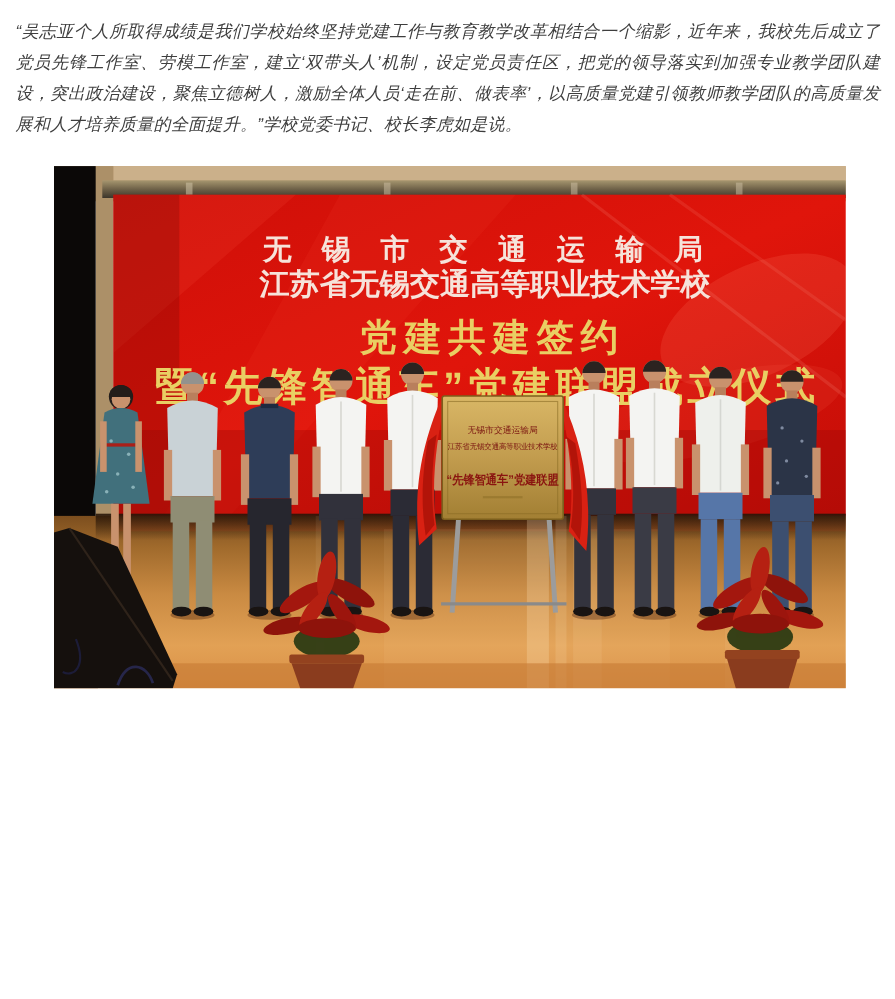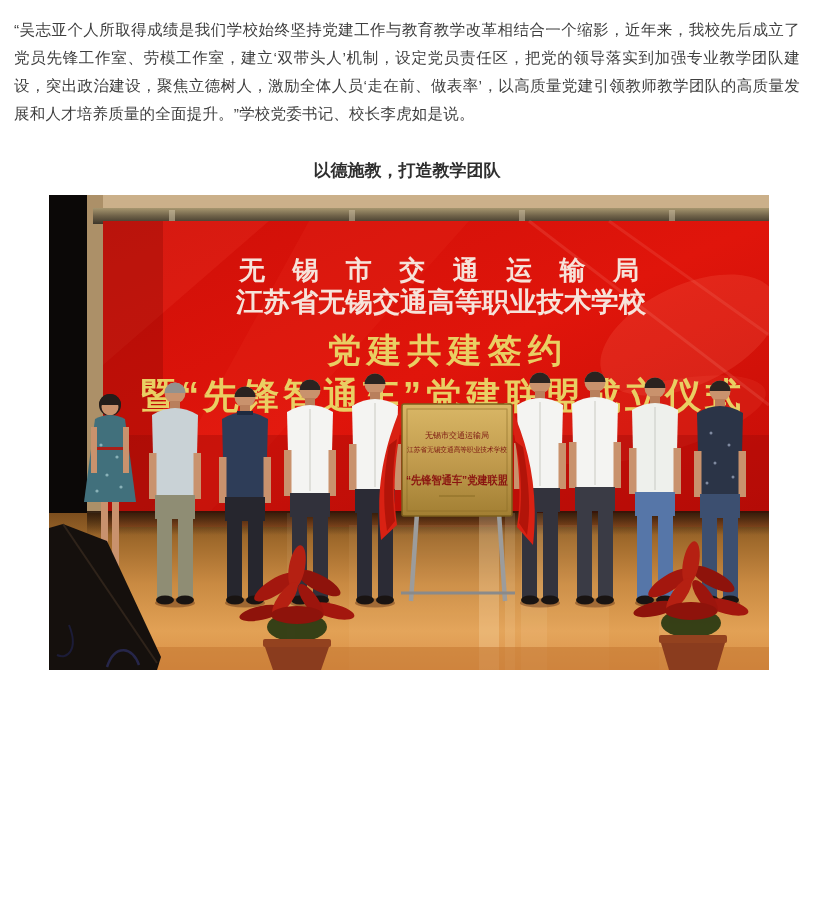--- a/index.html
+++ b/index.html
@@ -11,49 +11,49 @@
     font-family:"Liberation Sans","DejaVu Sans",sans-serif;
   }
   .para{
     width:786px;
     margin:0 14px;
     font-size:15.5px;
     line-height:28px;
     color:#3e3e3e;
     text-align:justify;
     letter-spacing:0.2px;
+    font-style:italic;
   }
   .para.first{margin-top:16px;}
   .para.second{margin-top:28px;}
   .section-heading{
     margin:32px 14px 0 14px;
     width:786px;
     text-align:center;
     font-size:17px;
     line-height:22px;
     font-weight:bold;
     color:#2e2e2e;
   }
   figure.photo{
-    margin:13px 0 0 49px;
+    margin:23px 0 0 49px;
     padding:0;
     width:720px;height:475px;
     overflow:hidden;
   }
   figure.photo svg{display:block;}
   .svg-txt{font-family:"Liberation Sans","DejaVu Sans",sans-serif;}
 </style>
 </head>
 <body>
 
 <div class="page">
 
   <p class="para first">“吴志亚个人所取得成绩是我们学校始终坚持党建工作与教育教学改革相结合一个缩影，近年来，我校先后成立了党员先锋工作室、劳模工作室，建立‘双带头人’机制，设定党员责任区，把党的领导落实到加强专业教学团队建设，突出政治建设，聚焦立德树人，激励全体人员‘走在前、做表率’，以高质量党建引领教师教学团队的高质量发展和人才培养质量的全面提升。”学校党委书记、校长李虎如是说。</p>
 
-  <h2 class="section-heading">以德施教，打造教学团队</h2>
 
 
   <figure class="photo">
     <svg width="720" height="475" viewBox="0 0 720 475" xmlns="http://www.w3.org/2000/svg">
       <defs>
         <linearGradient id="floorGrad" x1="0" y1="0" x2="0" y2="1">
           <stop offset="0" stop-color="#7c4e1e"></stop>
           <stop offset="0.18" stop-color="#a06a2c"></stop>
           <stop offset="0.45" stop-color="#c98a42"></stop>
           <stop offset="0.75" stop-color="#e2a155"></stop>

